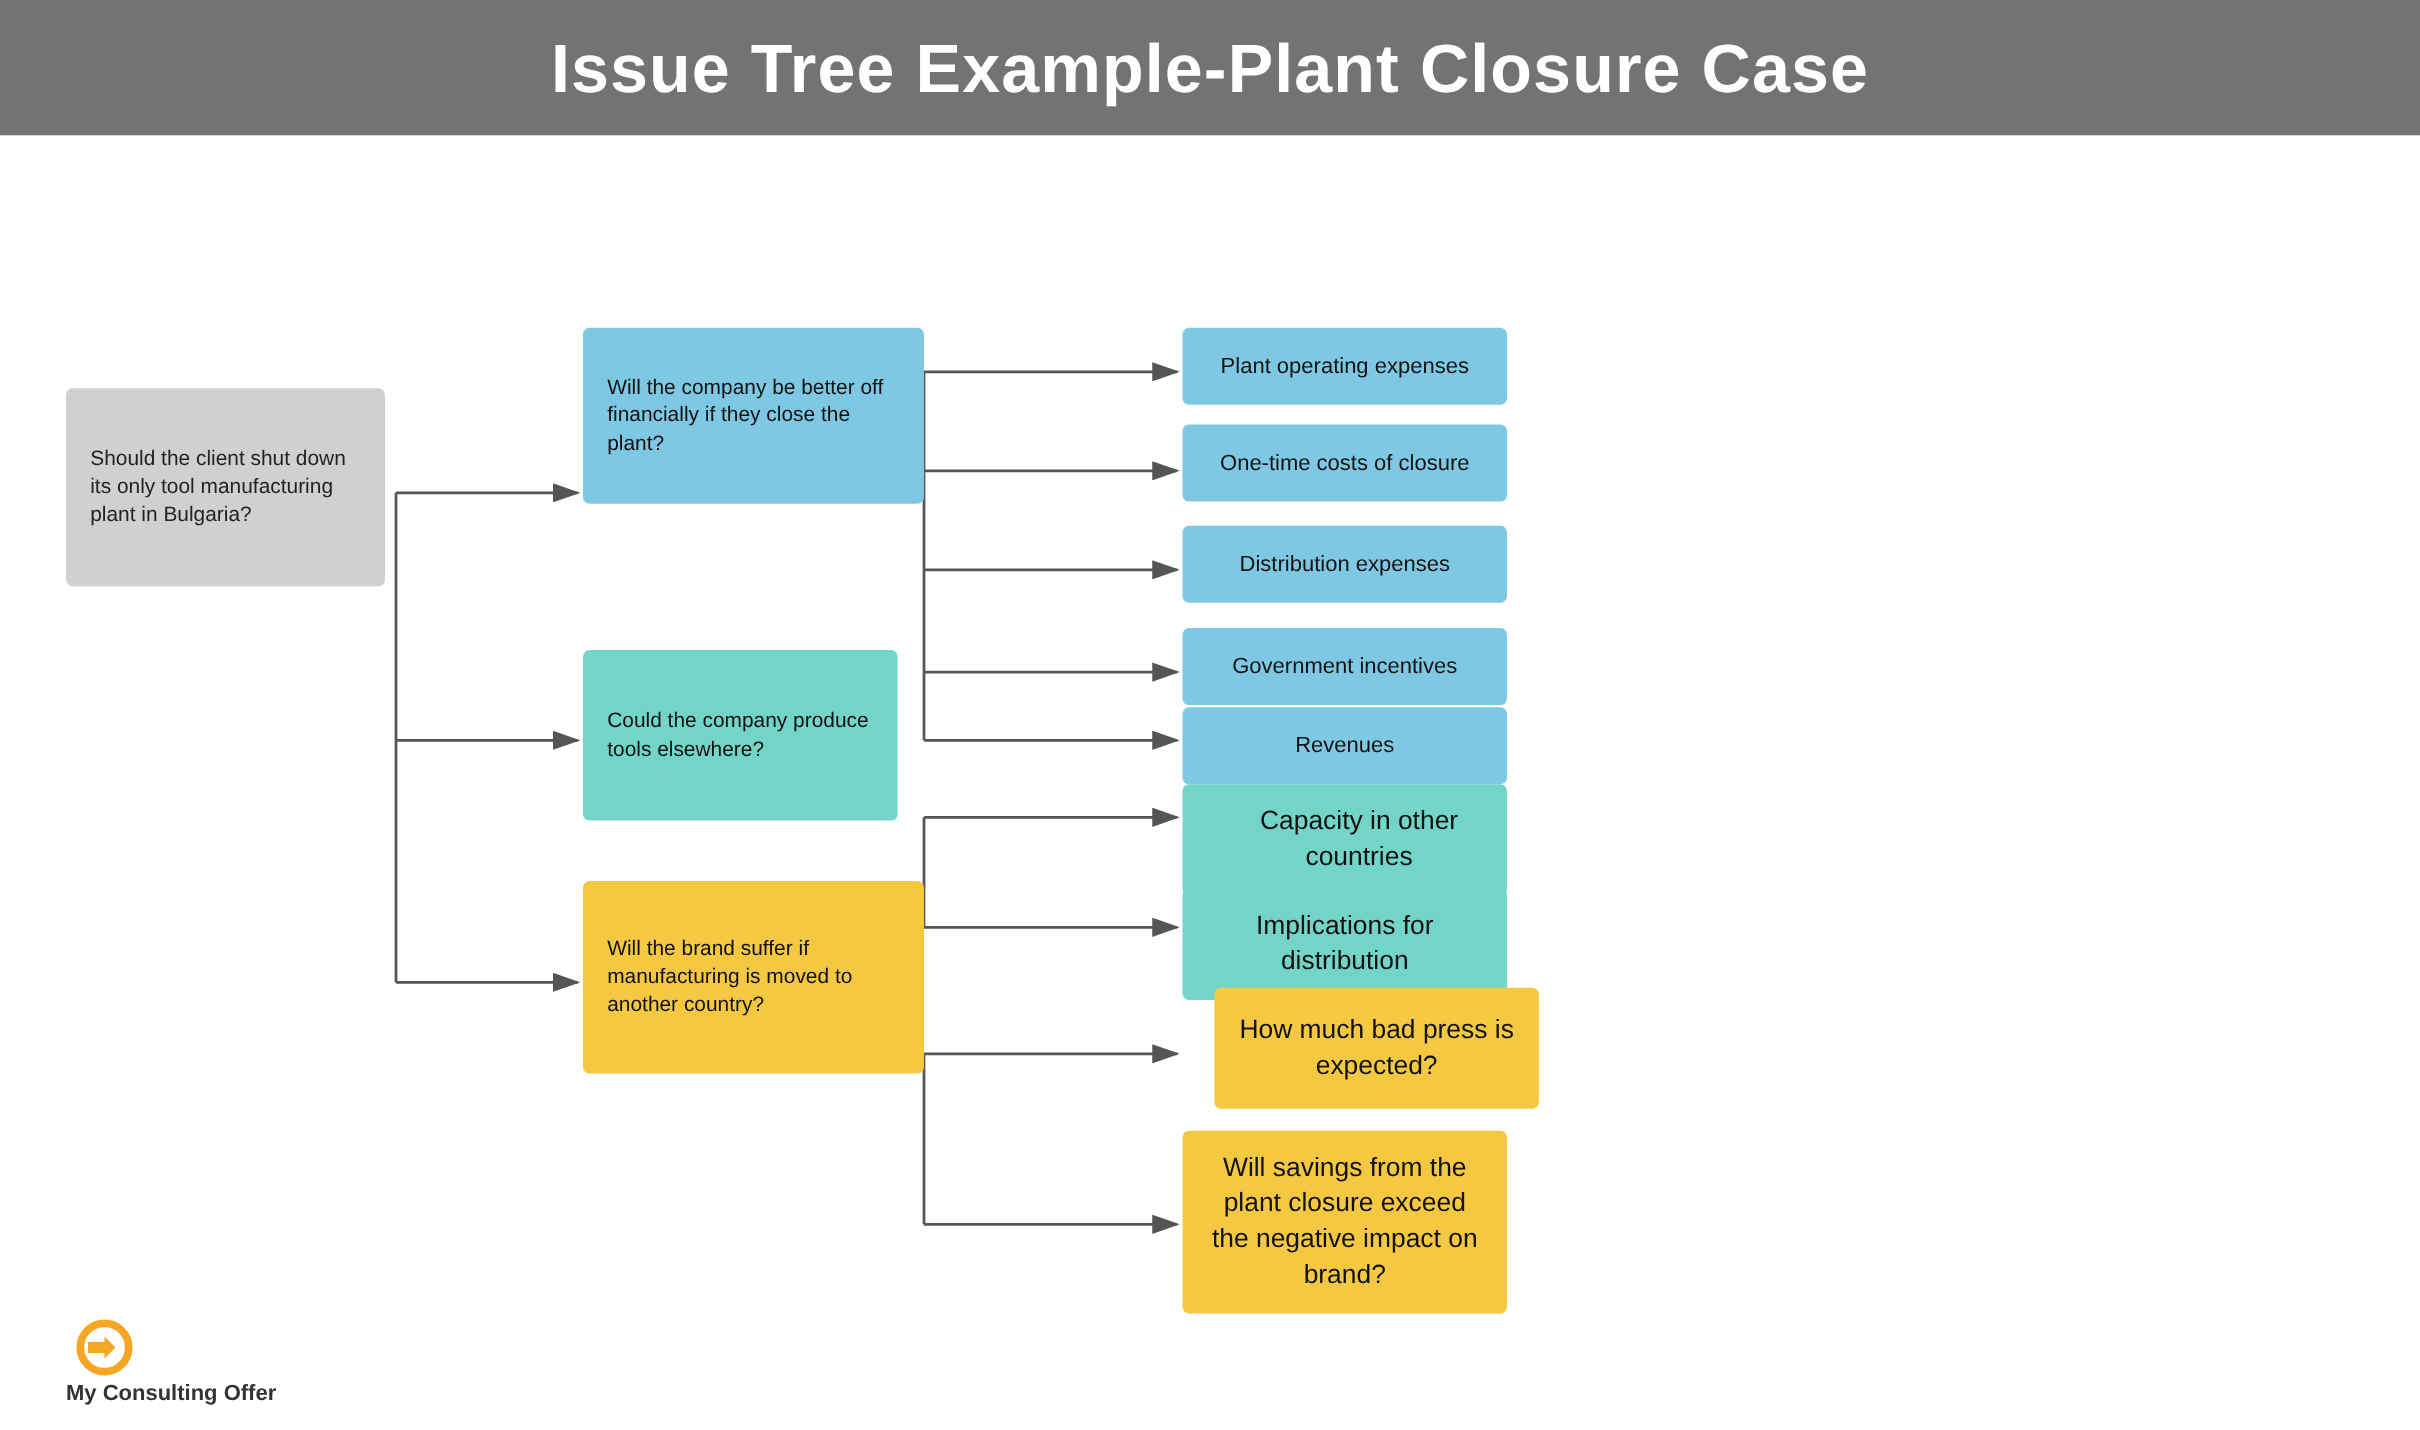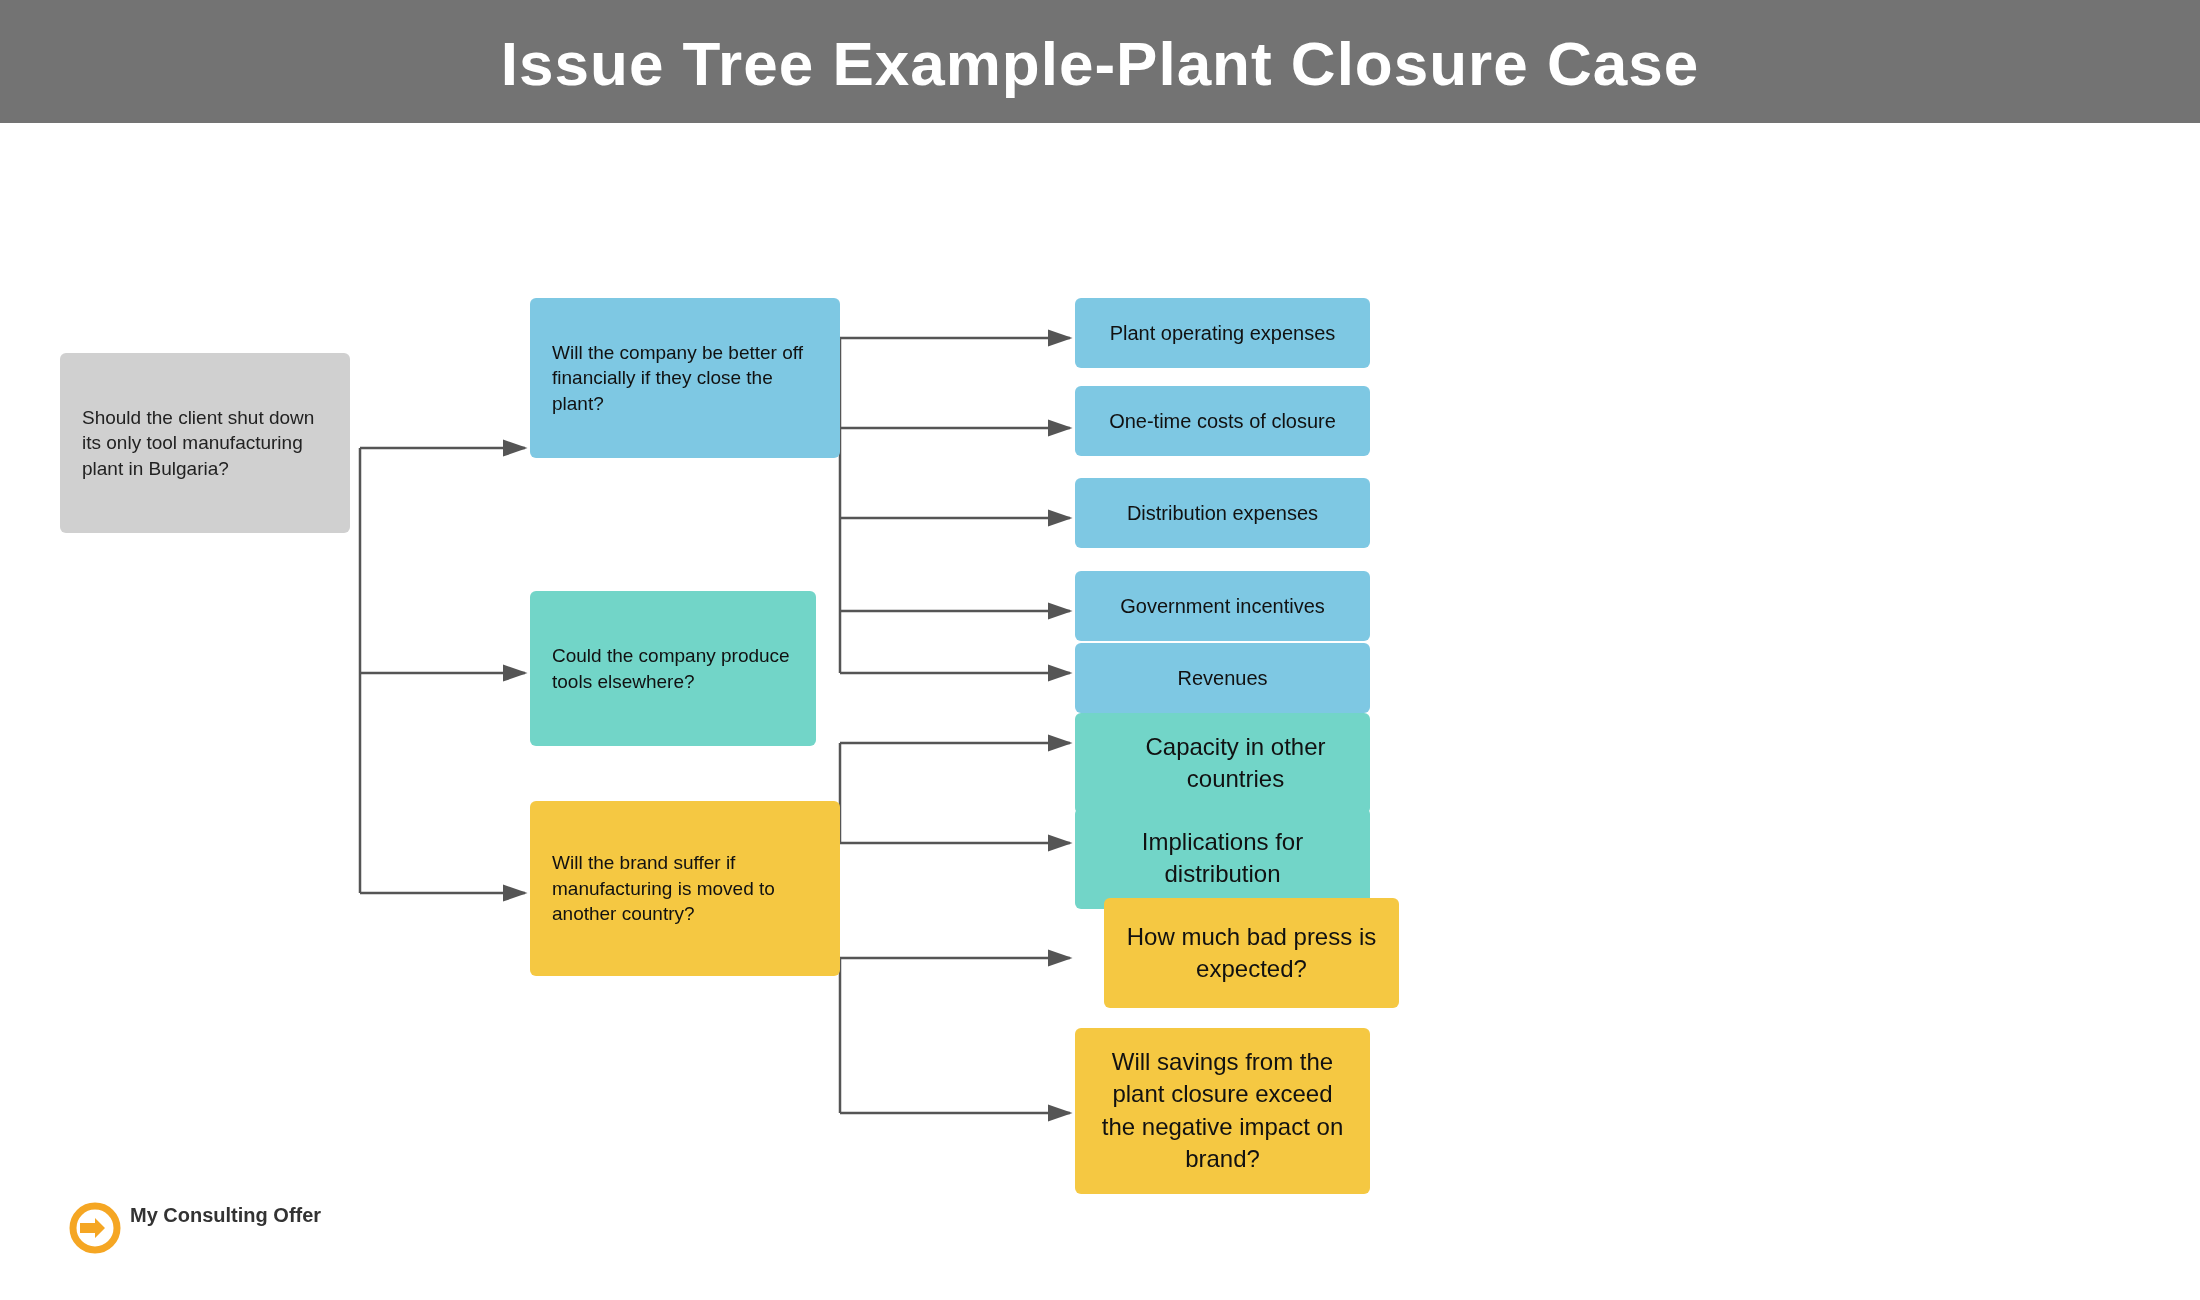--- a/index.html
+++ b/index.html
@@ -104,24 +104,24 @@
       pointer-events: none;
     }
     line {
       stroke: #555;
       stroke-width: 2.5;
     }
 
     
     .logo-area {
       position: absolute;
-      bottom: 38px;
+      bottom: 14px;
       left: 60px;
       display: flex;
-      flex-direction: row;
+      flex-direction: column;
       align-items: flex-start;
       justify-content: space-between;
     }
     .logo-icon {
       width: 70px;
       height: 55px;
     }
     .logo-text {
       font-size: 20px;
       color: #333;

